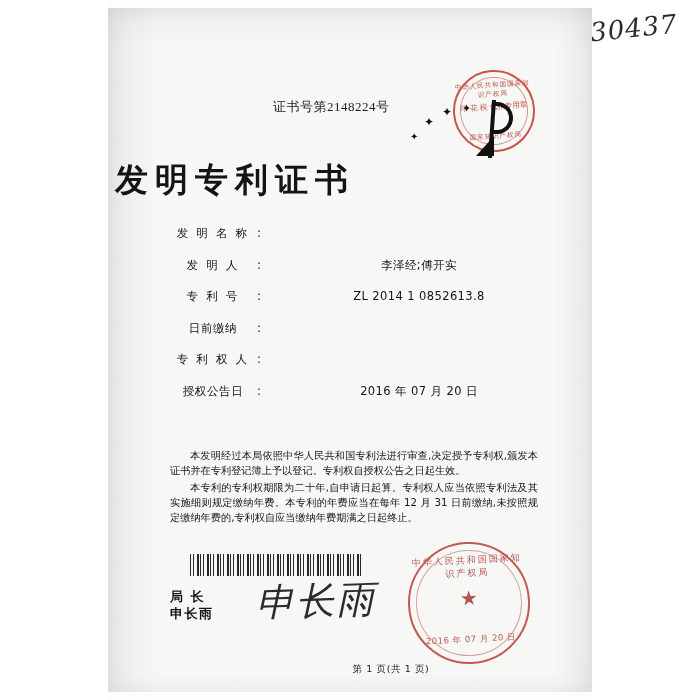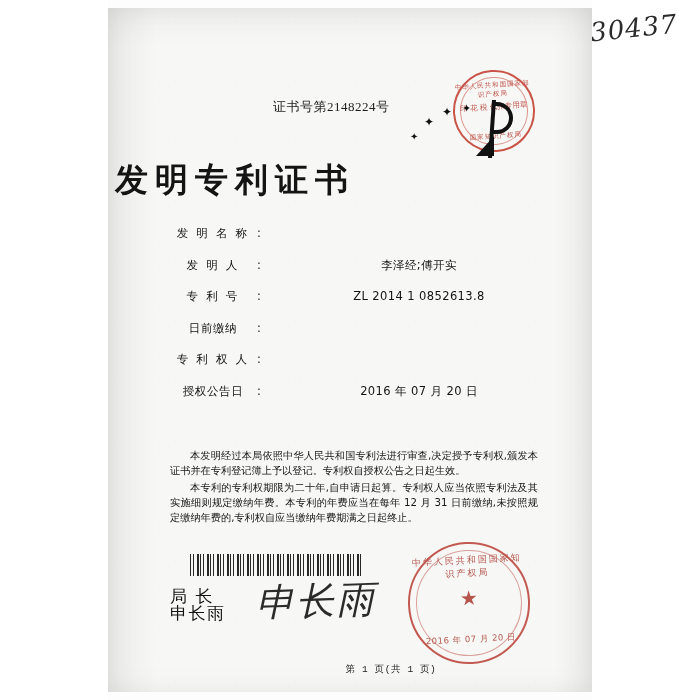--- a/index.html
+++ b/index.html
@@ -271,24 +271,25 @@
         #111 7px, #111 8.6px,
         #f7f7f5 8.6px, #f7f7f5 10px);
     opacity: 0.9;
   }
 
   
   .sig-label {
     position: absolute;
     left: 62px;
     top: 580px;
-    font-size: 17px;
+    font-size: 13px;
     line-height: 17px;
     color: #141414;
     letter-spacing: 1.5px;
+    font-weight: bold;
   }
   .signature {
     position: absolute;
     left: 148px;
     top: 568px;
     font-family: "DejaVu Serif", serif;
     font-size: 38px;
     color: #1a1a1a;
     font-style: italic;
     letter-spacing: 2px;
@@ -347,21 +348,20 @@
   
   .footer {
     position: absolute;
     left: 0;
     bottom: 16px;
     width: 566px;
     text-align: center;
     font-size: 9.5px;
     color: #222;
     letter-spacing: 0.6px;
-    font-family: Liberation Mono, monospace;
   }
 </style>
 </head>
 <body>
 
 <div class="page">
 
   <div class="left-edge"></div>
   <div class="right-edge"></div>
 

